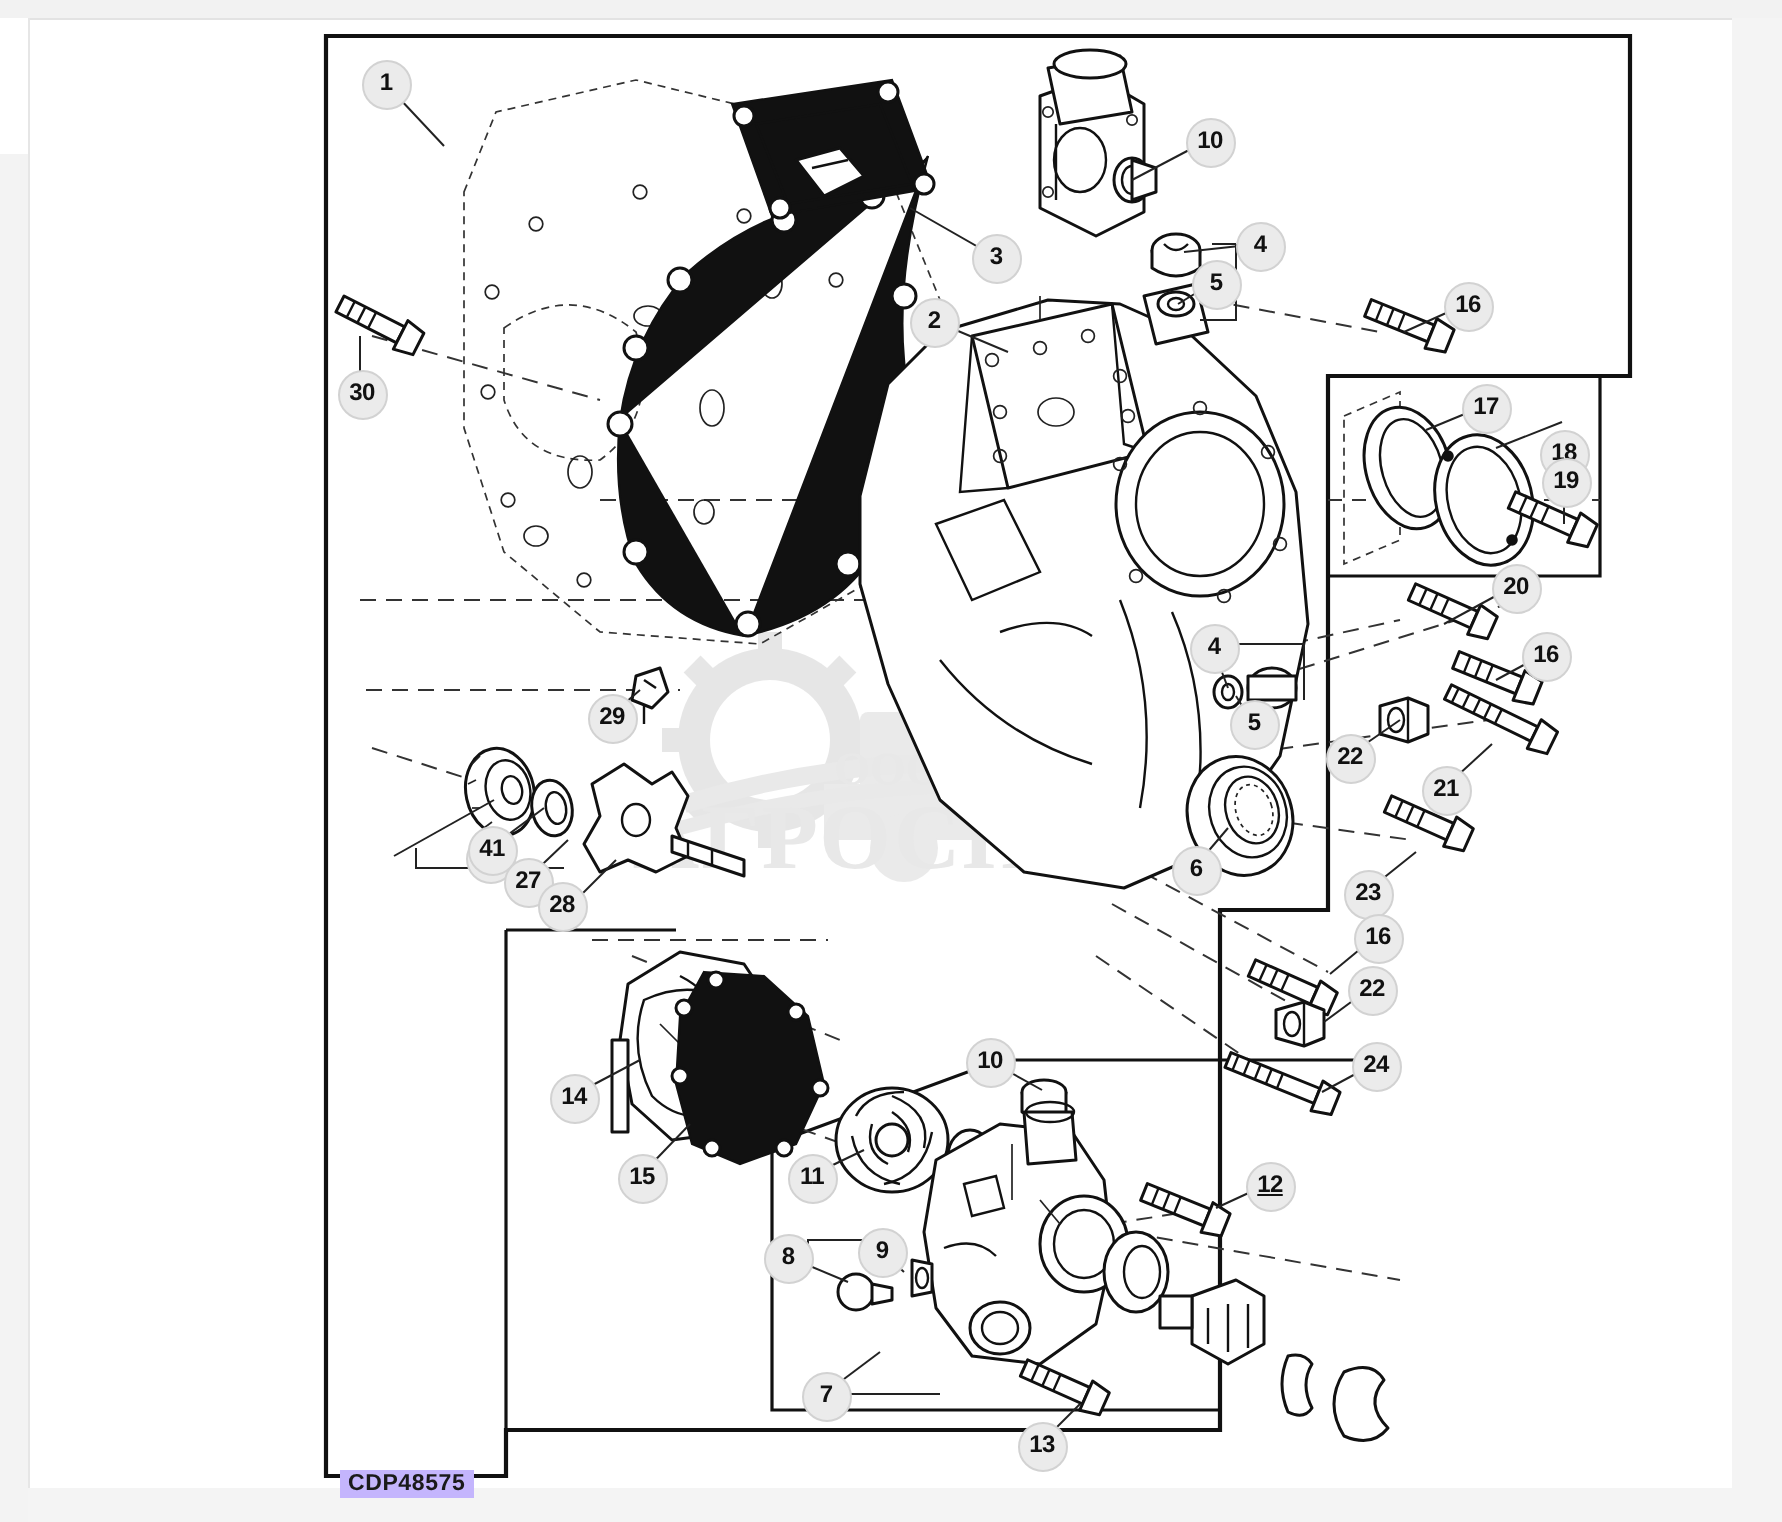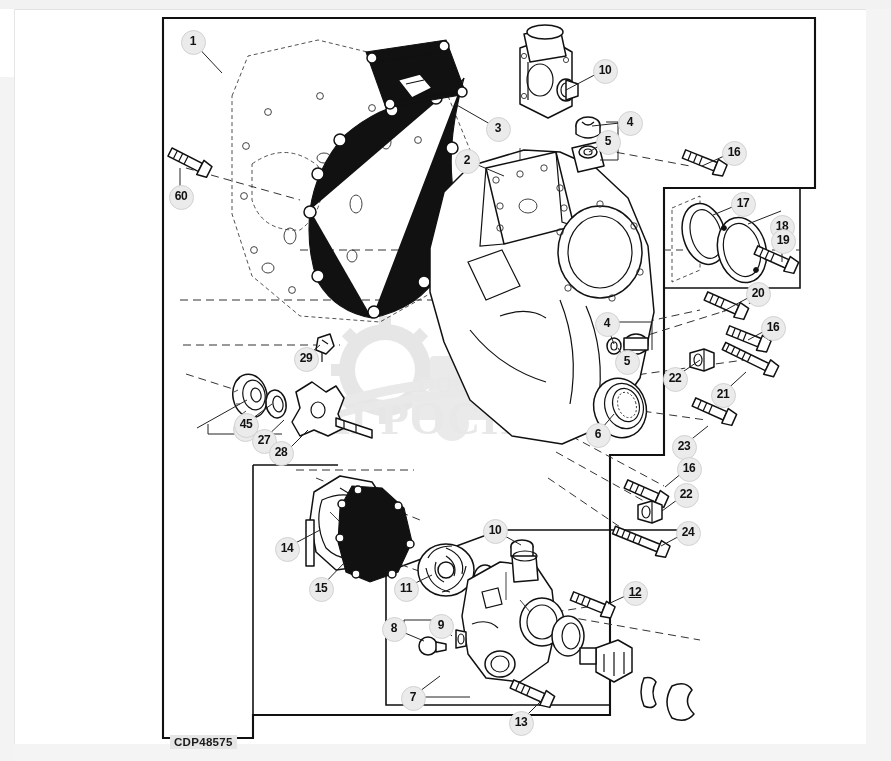--- a/index.html
+++ b/index.html
@@ -70,21 +70,21 @@
 
   
   .partno {
     position: absolute;
     left: 170px; top: 735px;
     font-family: "Liberation Sans", sans-serif;
     font-size: 11.5px;
     font-weight: bold;
     color: #1a1a1a;
     letter-spacing: 0.3px;
-    background: #e5e5e5;
+    background: #c4b5fd;
     padding: 1px 4px;
   }
 
   
   .s-frame { fill: none; stroke: #111111; stroke-width: 2.1; }
   .s-sub   { fill: none; stroke: #111111; stroke-width: 1.6; }
   .s-lead  { fill: none; stroke: #222222; stroke-width: 1.0; }
   .s-dash  { fill: none; stroke: #333333; stroke-width: 1.0;
              stroke-dasharray: 8 5; }
   .s-out   { fill: #ffffff; stroke: #111111; stroke-width: 1.5;
@@ -575,21 +575,21 @@
         <path d="M606 122 L618 122 M618 122 L618 160 L600 160"></path>
         <path d="M606 332 L606 322 L652 322 L652 350"></path>
         <path d="M208 424 L208 434 L282 434"></path>
         <path d="M404 628 L404 620 L452 620"></path>
         <path d="M424 697 L470 697"></path>
       </g>
     </svg>
 
     <div id="callout-host">
         <div class="callout" style="left: 192px; top: 41px;">1</div>
-        <div class="callout" style="left: 180px; top: 196px;">60</div>
+        <div class="callout" style="left: 180px; top: 196px;">30</div>
         <div class="callout" style="left: 497px; top: 128px;">3</div>
         <div class="callout" style="left: 604px; top: 70px;">10</div>
         <div class="callout" style="left: 629px; top: 122px;">4</div>
         <div class="callout" style="left: 607px; top: 141px;">5</div>
         <div class="callout" style="left: 733px; top: 152px;">16</div>
         <div class="callout" style="left: 466px; top: 160px;">2</div>
         <div class="callout" style="left: 742px; top: 203px;">17</div>
         <div class="callout" style="left: 781px; top: 226px;">18</div>
         <div class="callout" style="left: 782px; top: 240px;">19</div>
         <div class="callout" style="left: 757px; top: 293px;">20</div>
@@ -598,21 +598,21 @@
         <div class="callout" style="left: 626px; top: 361px;">5</div>
         <div class="callout" style="left: 674px; top: 378px;">22</div>
         <div class="callout" style="left: 722px; top: 394px;">21</div>
         <div class="callout" style="left: 597px; top: 434px;">6</div>
         <div class="callout" style="left: 683px; top: 446px;">23</div>
         <div class="callout" style="left: 688px; top: 468px;">16</div>
         <div class="callout" style="left: 685px; top: 494px;">22</div>
         <div class="callout" style="left: 687px; top: 532px;">24</div>
         <div class="callout" style="left: 305px; top: 358px;">29</div>
         <div class="callout" style="left: 197px; top: 428px; margin-left: 36px;">25</div>
-        <div class="callout" style="left: 245px; top: 424px;">45</div>
+        <div class="callout" style="left: 245px; top: 424px;">41</div>
         <div class="callout" style="left: 263px; top: 440px;">27</div>
         <div class="callout" style="left: 280px; top: 452px;">28</div>
         <div class="callout" style="left: 286px; top: 548px;">14</div>
         <div class="callout" style="left: 320px; top: 588px;">15</div>
         <div class="callout" style="left: 405px; top: 588px; text-align: center;">11</div>
         <div class="callout" style="left: 494px; top: 530px;">10</div>
         <div class="callout" style="left: 634px; top: 592px; text-decoration: underline;">12</div>
         <div class="callout" style="left: 393px; top: 628px;">8</div>
         <div class="callout" style="left: 440px; top: 625px;">9</div>
         <div class="callout" style="left: 412px; top: 697px;">7</div>

